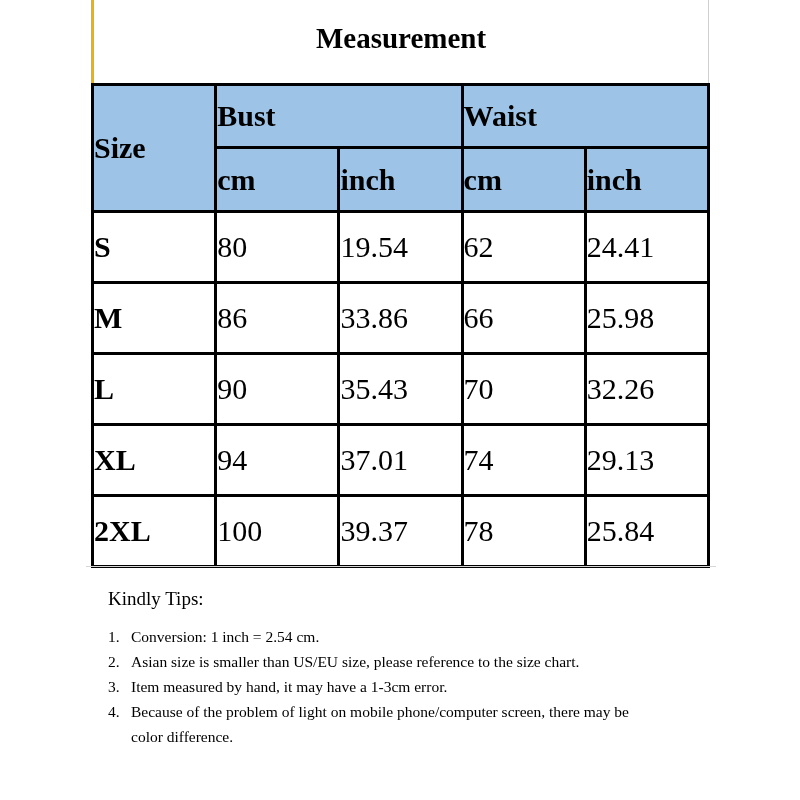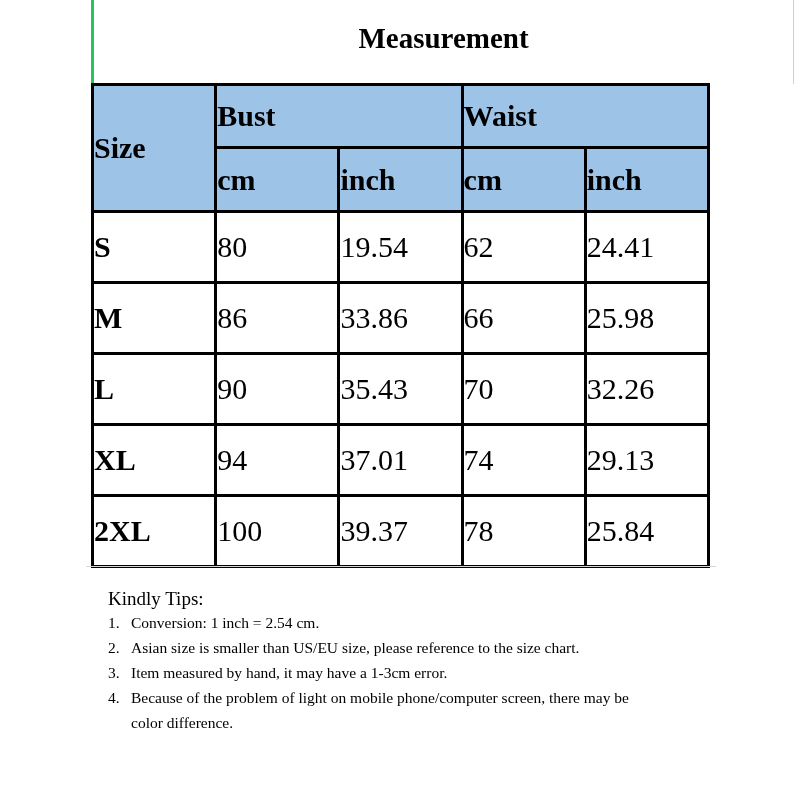--- a/index.html
+++ b/index.html
@@ -1,29 +1,29 @@
 <!DOCTYPE html>
 <html><head>
 <meta charset="utf-8">
 <style>
   html, body { margin:0; padding:0; background:#ffffff; }
   body { width:800px; height:800px; position:relative; overflow:hidden; font-family:"Liberation Serif", serif; color:#000; }
-  .title-box { position:absolute; left:91px; top:0; width:703px; height:84px; border-left:3px solid #22c55e; border-right:1px solid #cfcfcf; box-sizing:border-box; }
+  .title-box { position:absolute; left:91px; top:0; width:618px; height:84px; border-left:3px solid #eab308; border-right:1px solid #cfcfcf; box-sizing:border-box; }
   .title { position:absolute; left:0; right:0; top:22px; text-align:center; font-weight:bold; font-size:29px; }
   table.size { position:absolute; left:91px; top:83px; width:619px; height:483px; border-collapse:collapse; table-layout:fixed; }
   table.size td, table.size th { border:3px solid #000; text-align:left; vertical-align:middle; padding:0; }
   table.size th { background:#9dc3e6; font-weight:bold; font-size:30px; }
   table.size tr.h1 { height:63px; }
   table.size tr.h2 { height:64px; }
   table.size tr.row { height:71px; }
   table.size td { font-size:30px; }
   table.size td.sz { font-weight:bold; }
   .shadow-line { position:absolute; left:86px; top:566px; width:630px; height:1px; background:#d6d6d6; }
   .tips { position:absolute; left:108px; top:588px; font-size:17px; }
-  .tips-title { font-size:19px; }
+  .tips-title { font-size:19px; margin-bottom:14px; }
   .tips ol { margin:0; padding:0; list-style:none; font-size:15.5px; line-height:25px; }
   .tips li { display:flex; }
   .tips li .num { width:23px; flex:none; }
   .tips li .txt { width:520px; }
 </style>
 </head>
 <body>
 
 <div class="title-box">
   <div class="title">Measurement</div>

